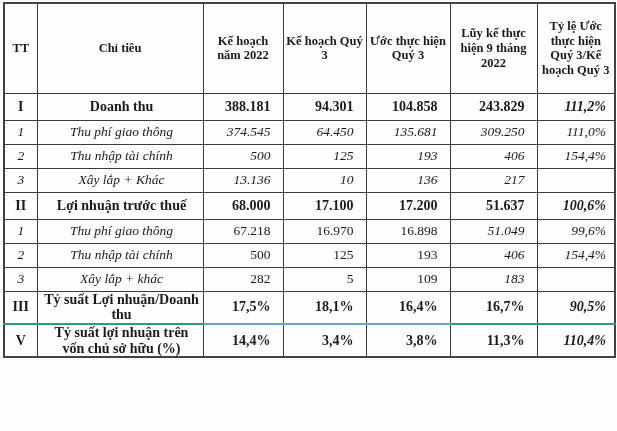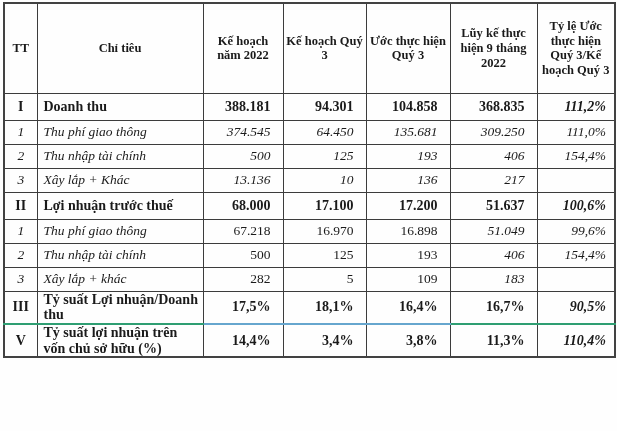--- a/index.html
+++ b/index.html
@@ -46,21 +46,21 @@
     text-align: center;
     vertical-align: middle;
     padding: 2px 2px;
   }
   td {
     font-size: 13.5px;
     vertical-align: middle;
     line-height: 1.12;
   }
   td.tt   { text-align: center; }
-  td.label{ text-align: left; padding-left: 6px; }
+  td.label{ text-align: center; padding-left: 6px; }
   td.num  { text-align: right; padding-right: 12px; white-space: nowrap; padding-left: 16px; }
   td.n5   { padding-right: 8px; }
 
   
   tr.main { height: 27px; }
   tr.main td { font-weight: bold; font-size: 14px; }
   tr.main td.n5 { font-style: italic; }
 
   
   tr.sub { height: 24px; }
@@ -108,21 +108,21 @@
           <th class="c7">Tỷ lệ Ước thực hiện Quý 3/Kế hoạch Quý 3</th>
         </tr>
     </thead>
     <tbody>
         <tr class="main row-I">
           <td class="tt">I</td>
           <td class="label">Doanh thu</td>
           <td class="num n1 c3d">388.181</td>
           <td class="num n2 c4d">94.301</td>
           <td class="num n3 c5d">104.858</td>
-          <td class="num n4 c6d">368.835</td>
+          <td class="num n4 c6d">243.829</td>
           <td class="num n5 c7d">111,2%</td>
         </tr>
         <tr class="sub row-1">
           <td class="tt">1</td>
           <td class="label">Thu phí giao thông</td>
           <td class="num n1 c3d">374.545</td>
           <td class="num n2 c4d">64.450</td>
           <td class="num n3 c5d">135.681</td>
           <td class="num n4 c6d">309.250</td>
           <td class="num n5 c7d">111,0%</td>

